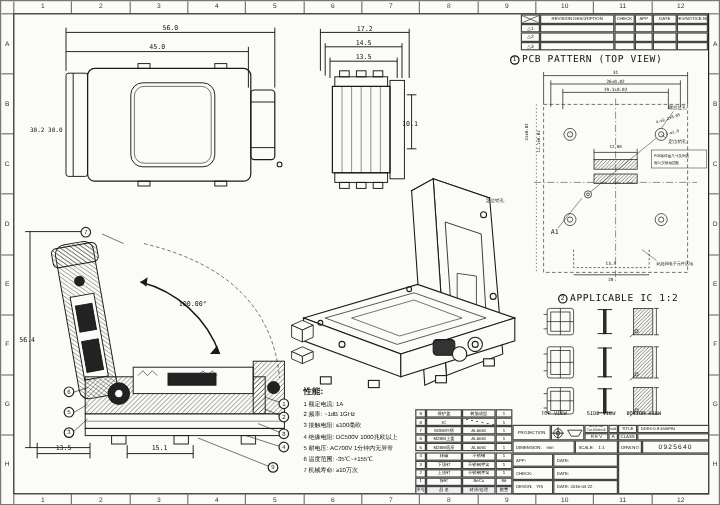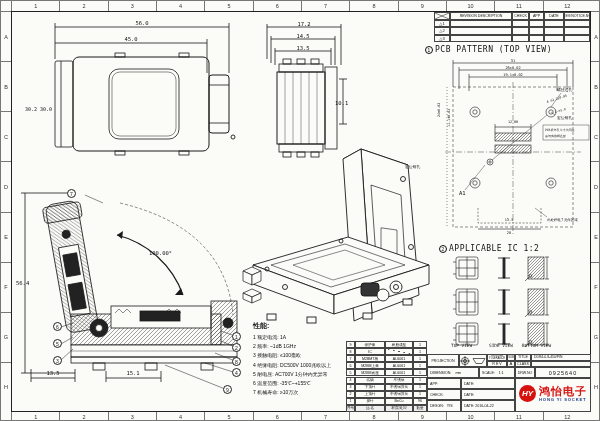--- a/index.html
+++ b/index.html
@@ -374,21 +374,21 @@
     <text x="120" y="56" font-size="3.2" transform="rotate(-15 120 56)">1-∅1.0</text>
     <text x="122" y="62" font-size="3.8">定位销孔</text>
     <text x="110" y="74" font-size="3">PCB板焊盘尺寸及间距</text>
     <text x="110" y="80" font-size="3">需与实物相匹配</text>
     <text x="24" y="138" font-size="5.5">A1</text>
     <text x="74" y="164" font-size="3.6" text-anchor="middle">13.5</text>
     <text x="74" y="177" font-size="3.6" text-anchor="middle">20</text>
     <text x="112" y="164" font-size="3.4">此处焊电子元件区域</text>
   </svg>
 
-  <div class="sectitle" style="left:438px;top:243px;">
+  <div class="sectitle" style="left:464px;top:243px;">
     <span class="badge">2</span>
     <span>APPLICABLE IC 1:2</span>
   </div>
 
   <svg class="abs" style="left:452px;top:254px;" width="30" height="26" viewBox="0 0 30 26">
     <g stroke="#1a1a1a" stroke-width="0.6" fill="none">
       <rect x="3" y="2" width="22" height="22" rx="2"></rect>
         <rect x="6" y="5" width="16" height="16"></rect>
       <line x1="3" y1="13" x2="25" y2="13"></line>
         <line x1="14" y1="2" x2="14" y2="24"></line>
@@ -577,22 +577,15 @@
     <div class="cell l" style="left:34px;top:35px;width:54px;height:11px;">DATE:</div>
     <div class="cell l" style="left:0;top:46px;width:34px;height:12px;gap:3px;">
       <span>DESGN:</span>
       <span>YIS</span>
     </div>
     <div class="cell l" style="left:34px;top:46px;width:54px;height:12px;">DATE: 2016-04-22</div>
 
     <div class="cell" style="left:88px;top:24px;width:76px;height:34px;"></div>
   </div>
 
-  <div class="logo" style="left:518px;top:384px;">
-    <div class="logo-circle">HY</div>
-    <div>
-      <div class="logo-cn">鸿怡电子</div>
-      <div class="logo-en">HONG YI SOCKET</div>
-    </div>
-  </div>
 
 
 </div>
 
 </body></html>

